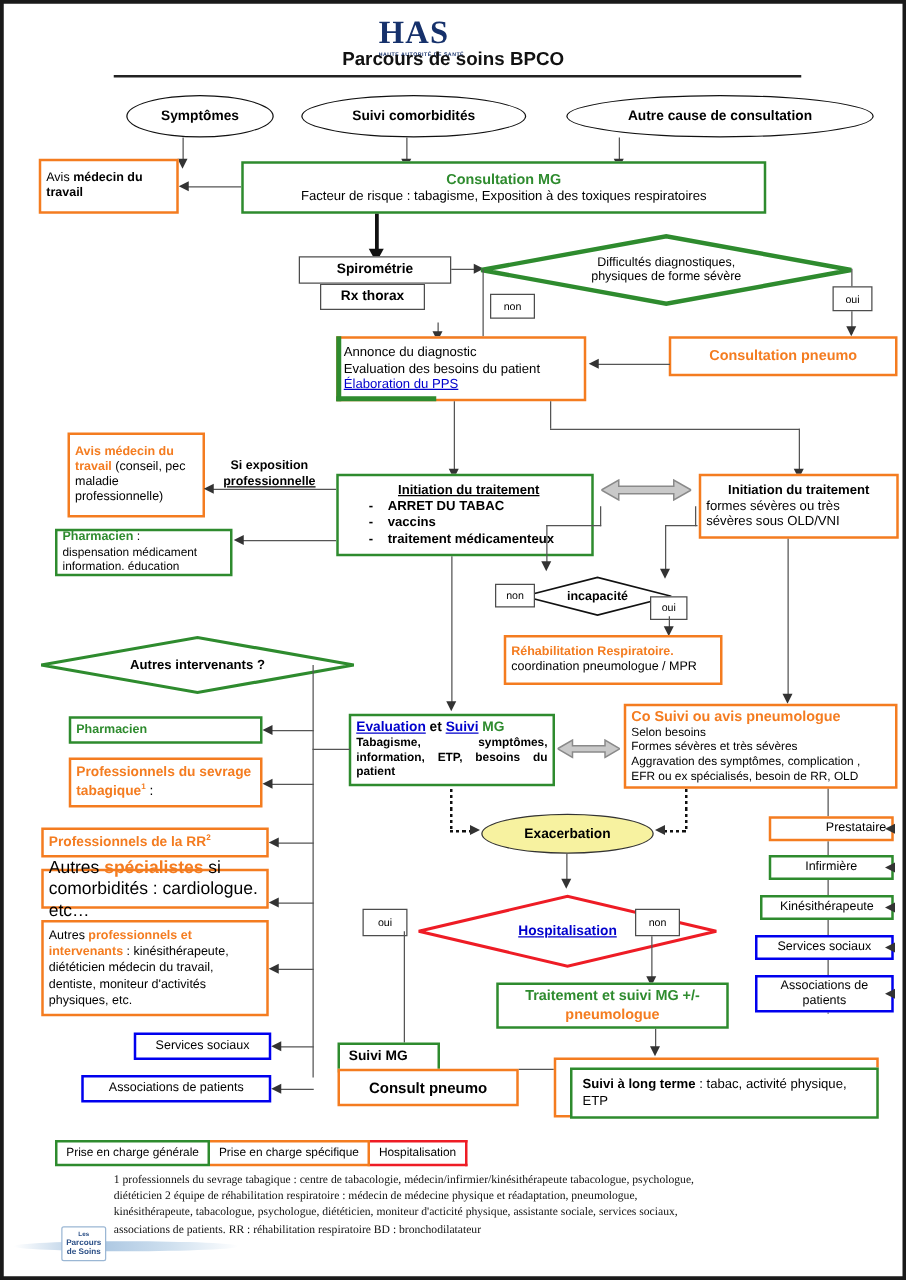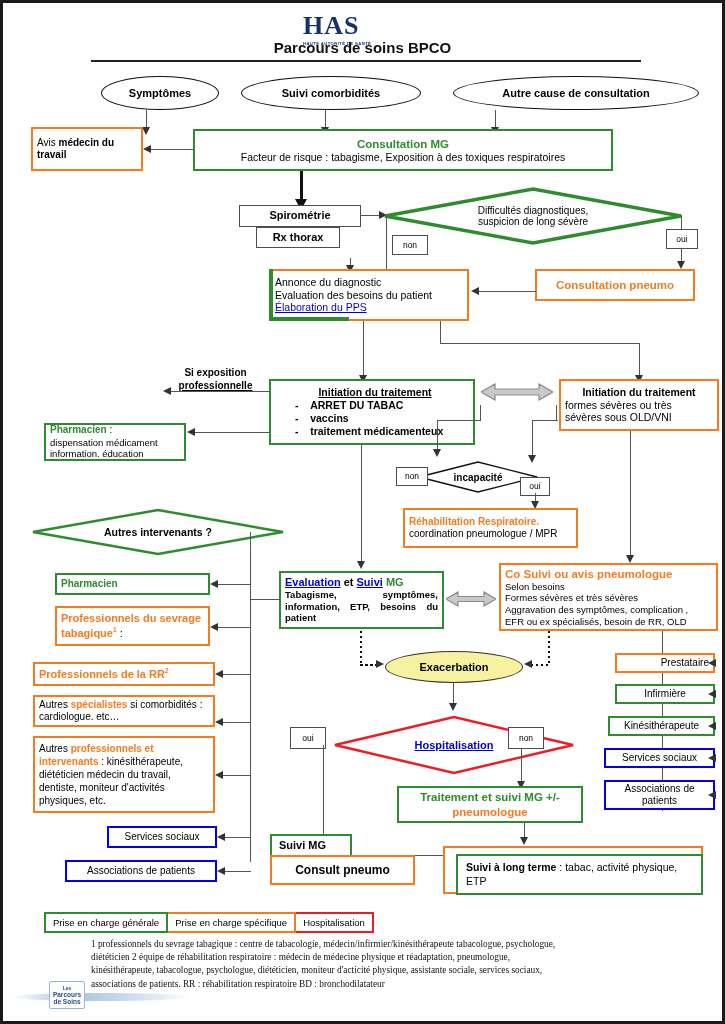--- a/index.html
+++ b/index.html
@@ -118,21 +118,21 @@
   <div class="line lineH" style="left:358px;top:212px;width:20px;"></div>
   <div class="ar ar-r" style="left:376px;top:208px;"></div>
 
   <div class="dia" style="left:380px;top:184px;width:300px;height:58px;">
     <svg width="300" height="58" viewBox="0 0 300 58">
       <polygon points="2,29 150,2 298,29 150,56" fill="#fff" stroke="#2e8b2e" stroke-width="3.5"></polygon>
     </svg>
     <div class="lbl">
       <div>
         <div>Difficultés diagnostiques,</div>
-        <div>suspicion de long sévère</div>
+        <div>physiques de forme sévère</div>
       </div>
     </div>
   </div>
 
   <div class="line lineV" style="left:383px;top:212px;height:55px;"></div>
   <div class="box k ctr" style="left:389px;top:232px;width:36px;height:20px;">
     <span class="tiny">non</span>
   </div>
   <div class="line lineH" style="left:347px;top:266px;width:37px;"></div>
   <div class="line lineV" style="left:347px;top:255px;height:12px;"></div>
@@ -145,33 +145,38 @@
   <div class="ar ar-d" style="left:674px;top:258px;"></div>
 
   <div class="box o" style="left:266px;top:266px;width:200px;height:52px;">
     <div style="font-size:10.5px;">Annonce du diagnostic</div>
     <div style="font-size:10.5px;">Evaluation des besoins du patient</div>
     <div class="lnk" style="font-weight:normal;font-size:10.5px;">Élaboration du PPS</div>
   </div>
   <div class="abs" style="left:266px;top:266px;width:4px;height:52px;background:#2e8b2e;"></div>
   <div class="abs" style="left:266px;top:314px;width:80px;height:4px;background:#2e8b2e;"></div>
 
-  <div class="box o ctr" style="left:532px;top:266px;width:160px;height:32px;">
+  <div class="box o ctr" style="left:532px;top:266px;width:183px;height:32px;">
     <span class="tO" style="font-size:11.5px;">Consultation pneumo</span>
   </div>
   <div class="line lineH" style="left:475px;top:288px;width:58px;"></div>
   <div class="ar ar-l" style="left:468px;top:284px;"></div>
 
   <div class="line lineV" style="left:360px;top:318px;height:58px;"></div>
   <div class="ar ar-d" style="left:356px;top:372px;"></div>
   <div class="line lineV" style="left:437px;top:318px;height:22px;"></div>
   <div class="line lineH" style="left:437px;top:340px;width:200px;"></div>
   <div class="line lineV" style="left:636px;top:340px;height:36px;"></div>
   <div class="ar ar-d" style="left:632px;top:372px;"></div>
 
+  <div class="box o" style="left:51px;top:343px;width:110px;height:68px;">
+    <div style="font-size:10px;">
+      <span class="tO">Avis médecin du travail</span><span> (conseil, pec maladie professionnelle)</span>
+    </div>
+  </div>
   <div class="abs" style="left:165px;top:364px;width:95px;font-size:10px;font-weight:bold;text-align:center;line-height:1.25;">
     <div>Si exposition</div>
     <div class="und">professionnelle</div>
   </div>
   <div class="line lineH" style="left:166px;top:388px;width:100px;"></div>
   <div class="ar ar-l" style="left:160px;top:384px;"></div>
 
   <div class="box g" style="left:41px;top:420px;width:142px;height:38px;">
     <div style="font-size:10px;">
       <span class="tG">Pharmacien</span><span> :</span>
@@ -263,21 +268,21 @@
 
   <div class="box o" style="left:30px;top:659px;width:182px;height:24px;">
     <div class="tO" style="font-size:11px;">
       <span>Professionnels  de la RR</span><sup>2</sup>
     </div>
   </div>
   <div class="line lineH" style="left:218px;top:671px;width:30px;"></div>
   <div class="ar ar-l" style="left:212px;top:667px;"></div>
 
   <div class="box o" style="left:30px;top:692px;width:182px;height:32px;">
-    <div style="font-size:10px;line-height:1.25;">
+    <div style="font-size:14px;line-height:1.25;">
       <span>Autres </span><b class="tO">spécialistes</b><span>  si comorbidités : cardiologue. etc…</span>
     </div>
   </div>
   <div class="line lineH" style="left:218px;top:719px;width:30px;"></div>
   <div class="ar ar-l" style="left:212px;top:715px;"></div>
 
   <div class="box o" style="left:30px;top:733px;width:182px;height:77px;">
     <div style="font-size:10px;line-height:1.3;">
       <span>Autres  </span><b class="tO">professionnels et intervenants</b><span> : kinésithérapeute, diététicien médecin du travail, dentiste, moniteur d'activités physiques, etc.</span>
     </div>

